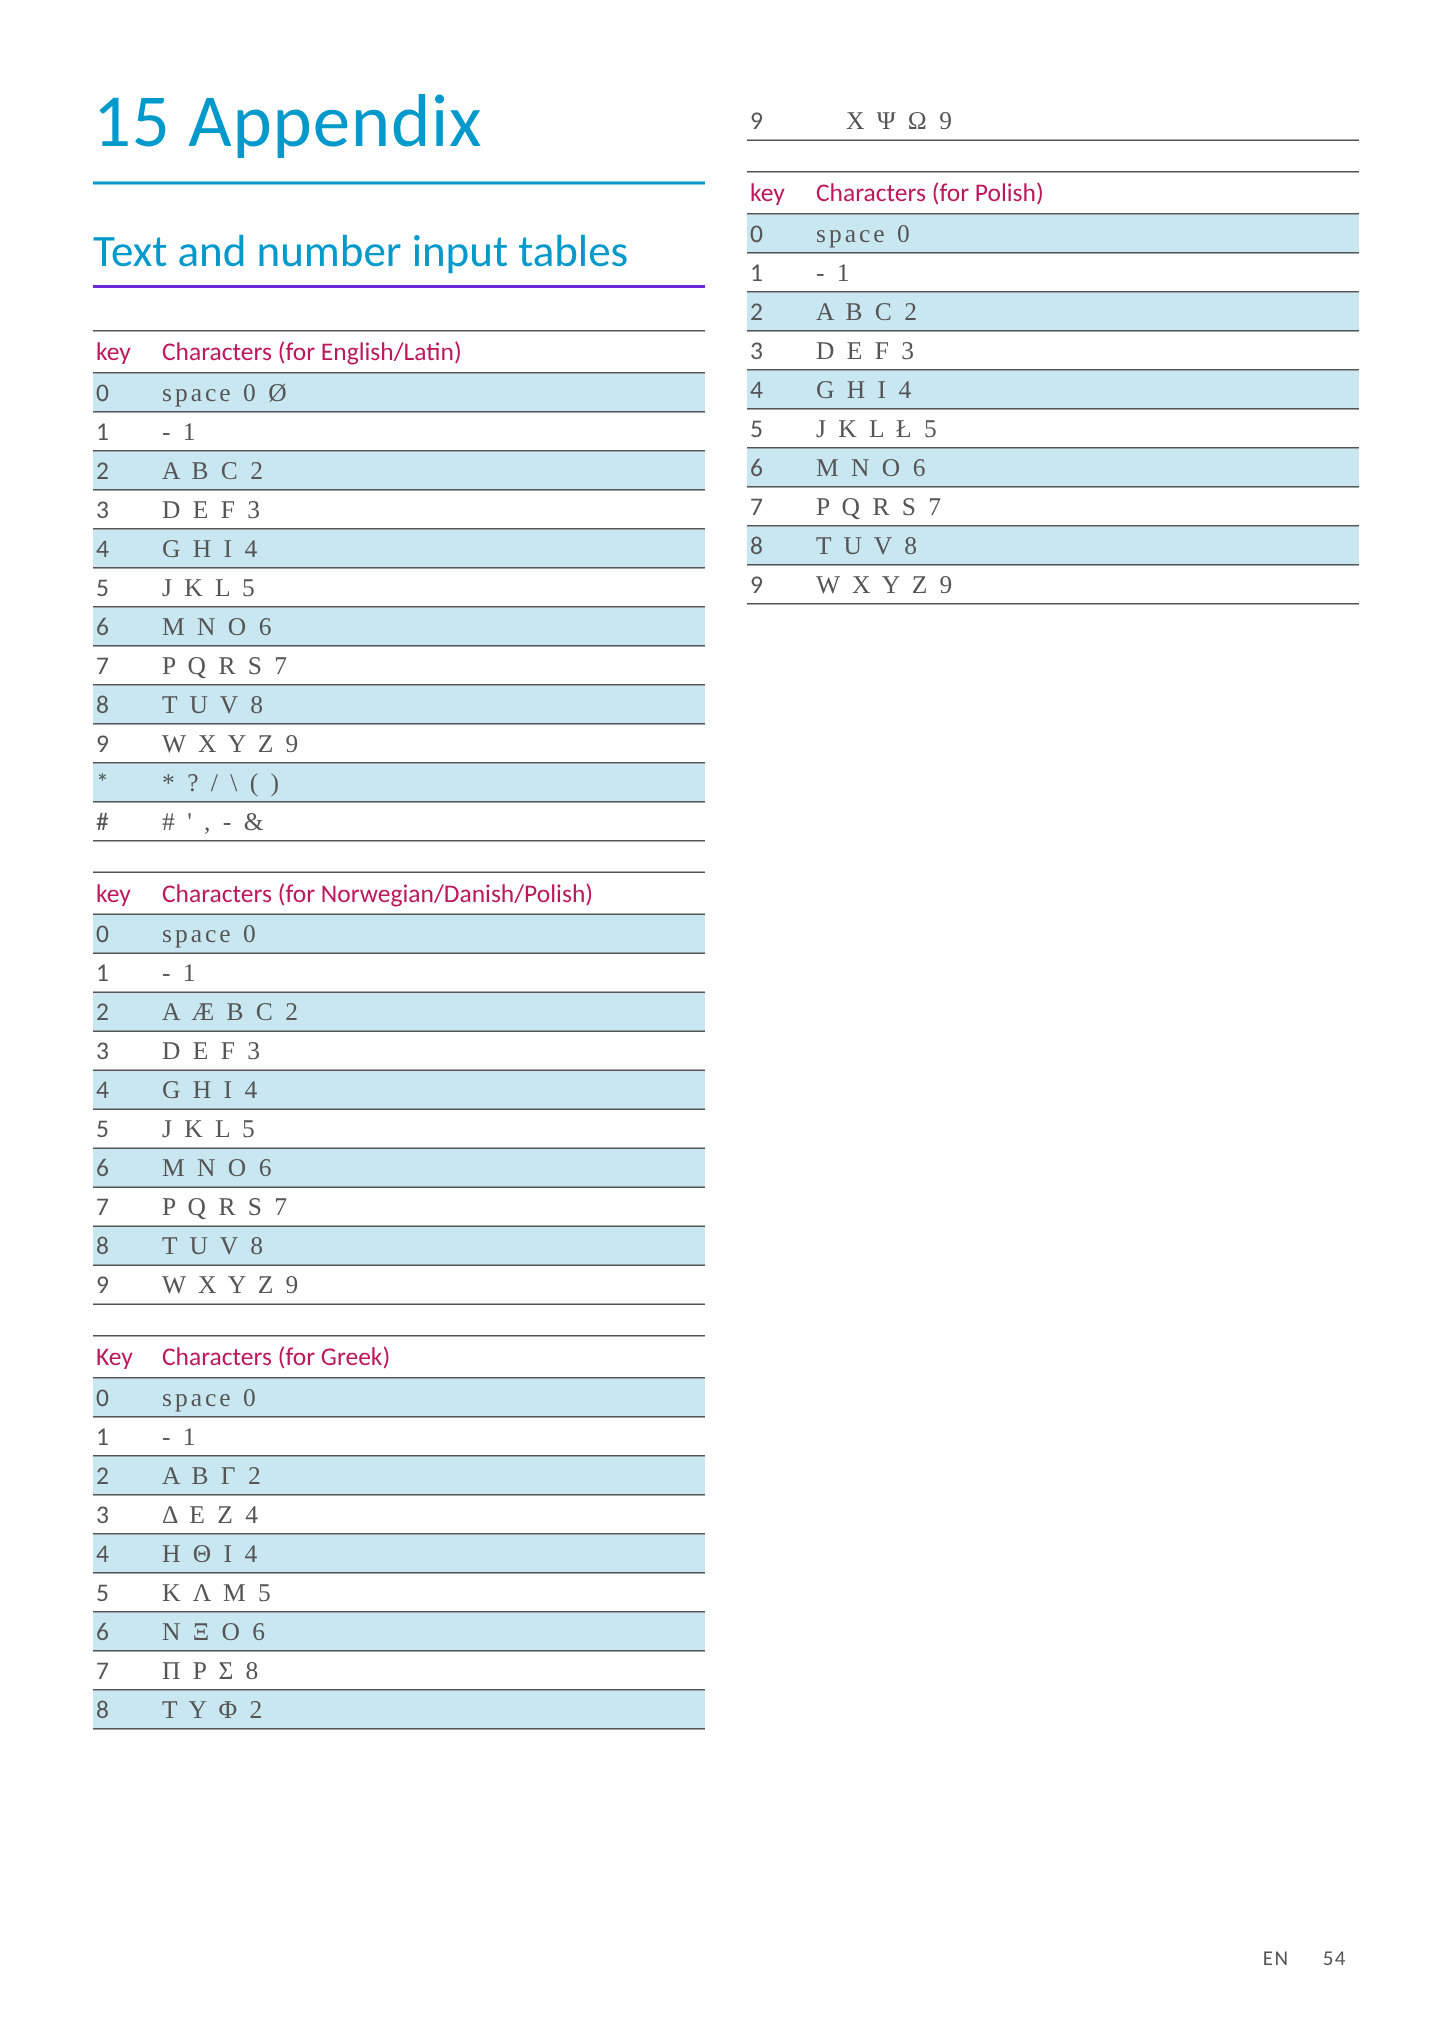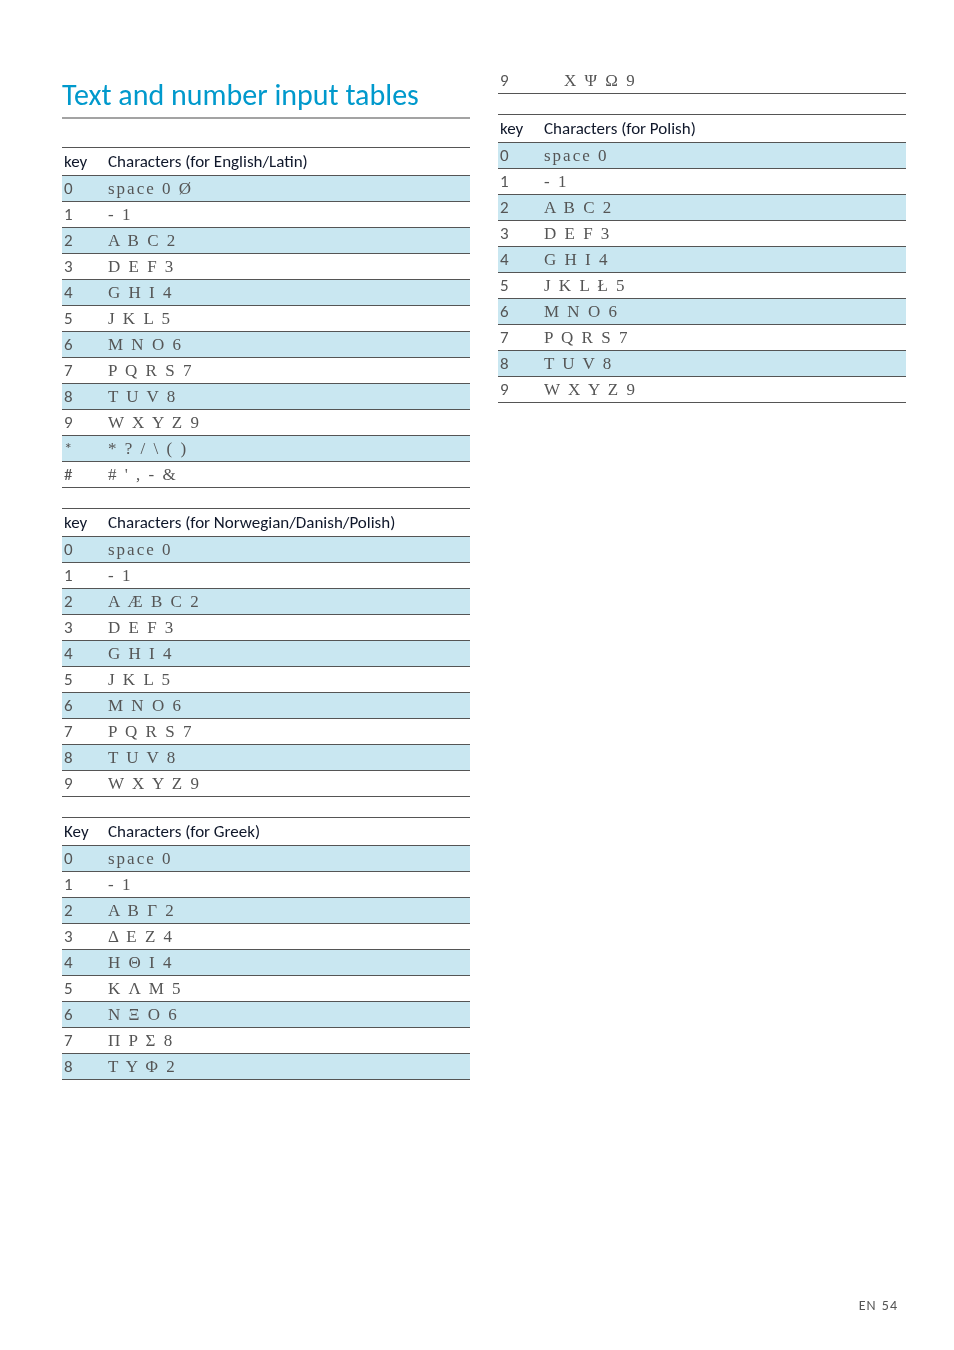--- a/index.html
+++ b/index.html
@@ -34,37 +34,37 @@
     letter-spacing: 0.5px;
   }
   .chapter-num {
     font-weight: 300;
   }
   .section-title {
     font-size: 30px;
     color: #0099cc;
     font-weight: 300;
     margin: 26px 0 28px 0;
-    border-bottom: 2px solid #a3a3a3;
+    border-bottom: 2px solid #6d28d9;
     padding-bottom: 4px;
   }
   table.chars {
     border-collapse: collapse;
     width: 100%;
     margin-bottom: 20px;
     font-size: 17px;
     font-weight: 300;
   }
   table.chars th {
     text-align: left;
     font-weight: 300;
     padding: 3px 4px 3px 2px;
     border-top: 1px solid #555;
     border-bottom: 1px solid #555;
-    color: #0f172a;
+    color: #be185d;
     white-space: nowrap;
   }
   table.chars th.keycol { width: 38px; }
   table.chars td {
     border-bottom: 1px solid #555;
     padding: 2px 4px 2px 2px;
     color: #555;
     vertical-align: middle;
   }
   table.chars td.valcol {
@@ -74,29 +74,33 @@
   table.chars tr.shade td { background: #c9e7f1; }
   .footer {
     position: absolute;
     right: 56px;
     bottom: 36px;
     font-size: 14px;
     color: #555;
     font-weight: 300;
     letter-spacing: 1px;
   }
-  .footer .lang { margin-right: 1px; }
+  .footer .lang { margin-right: 18px; }
 </style>
 </head>
 <body>
 
 <div class="page">
 
   <div class="col">
 
+    <h1 class="chapter-title">
+      <span class="chapter-num">15</span>
+      <span>Appendix</span>
+    </h1>
 
     <h2 class="section-title">Text and number input tables</h2>
 
     <table class="chars">
       <thead>
         <tr>
           <th class="keycol">key</th>
           <th>Characters (for English/Latin)</th>
         </tr>
       </thead>

